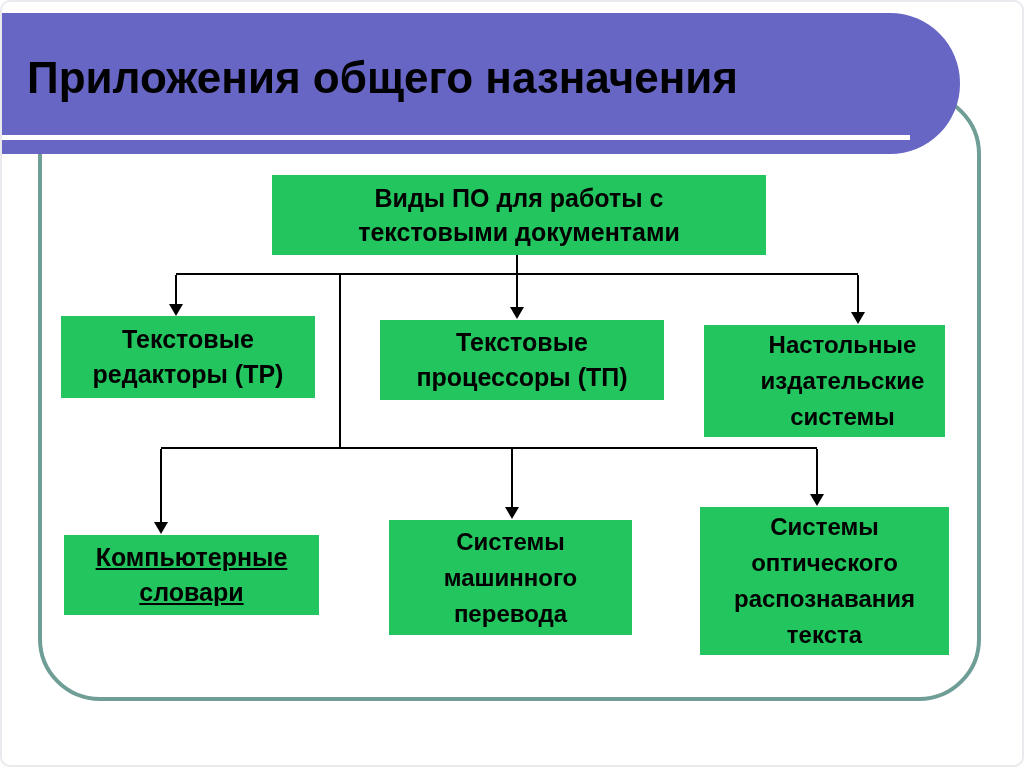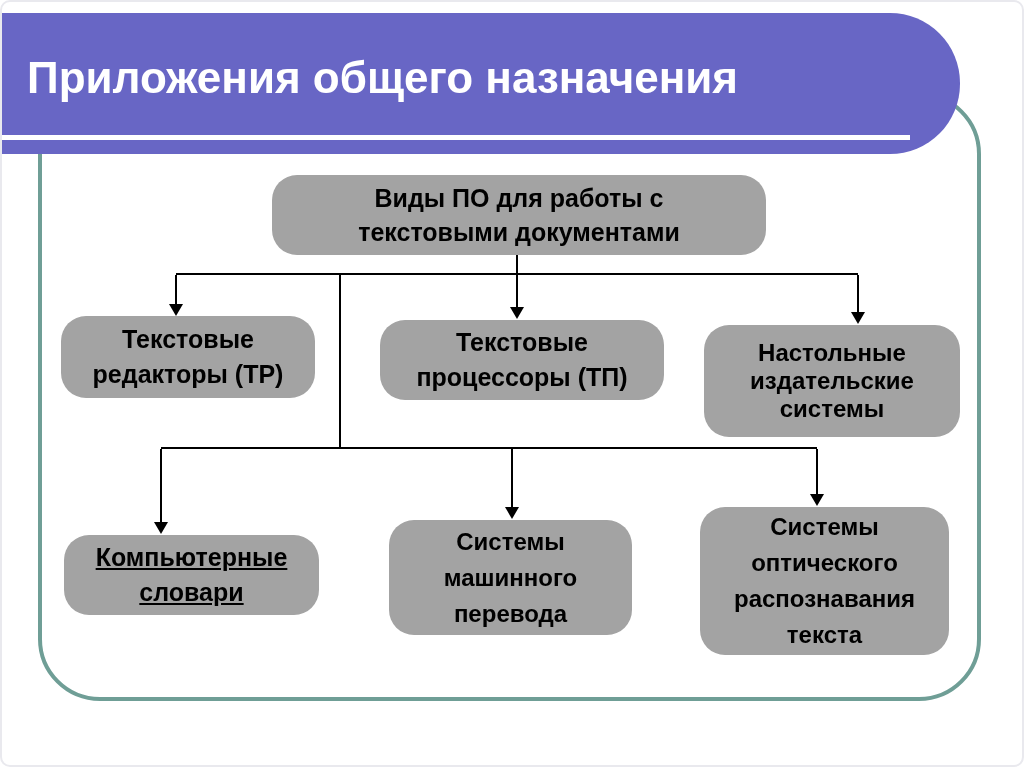--- a/index.html
+++ b/index.html
@@ -40,21 +40,21 @@
     background: #6866c5;
     border-radius: 0 70px 70px 0;
     z-index: 3;
   }
   .banner-title {
     position: absolute;
     left: 25px;
     top: 40px;
     font-size: 44px;
     font-weight: bold;
-    color: #ffffff;
+    color: #000000;
     letter-spacing: 0px;
     white-space: nowrap;
   }
   .banner-underline {
     position: absolute;
     left: 0;
     top: 122px;
     width: 908px;
     height: 5px;
     background: #ffffff;
@@ -63,35 +63,34 @@
   .connectors {
     position: absolute;
     left: 0;
     top: 0;
     z-index: 2;
     pointer-events: none;
   }
   
   .node {
     position: absolute;
-    background: #a3a3a3;
+    background: #22c55e;
     color: #000000;
     font-weight: bold;
     display: flex;
     align-items: center;
     justify-content: center;
     text-align: center;
     white-space: pre-line;
     z-index: 4;
-    border-radius: 25px;
   }
   .node-root   { left:270px; top:173px; width:494px; height:80px;  font-size:25px; line-height:34px; }
   .node-l1-0   { left:59px;  top:314px; width:254px; height:82px;  font-size:25px; line-height:35px; }
   .node-l1-1   { left:378px; top:318px; width:284px; height:80px;  font-size:25px; line-height:35px; }
-  .node-l1-2   { left:702px; top:323px; width:256px; height:112px; font-size:24px; line-height:28px; }
+  .node-l1-2   { left:702px; top:323px; width:205px; height:112px; font-size:24px; line-height:36px;padding-left:36px; }
   .node-l2-0   { left:62px;  top:533px; width:255px; height:80px;  font-size:25px; line-height:35px;text-decoration:underline; }
   .node-l2-1   { left:387px; top:518px; width:243px; height:115px; font-size:24px; line-height:36px; }
   .node-l2-2   { left:698px; top:505px; width:249px; height:148px; font-size:24px; line-height:36px; }
 </style>
 </head>
 <body>
 
 <div class="slide">
 
   <div class="content-frame"></div>

